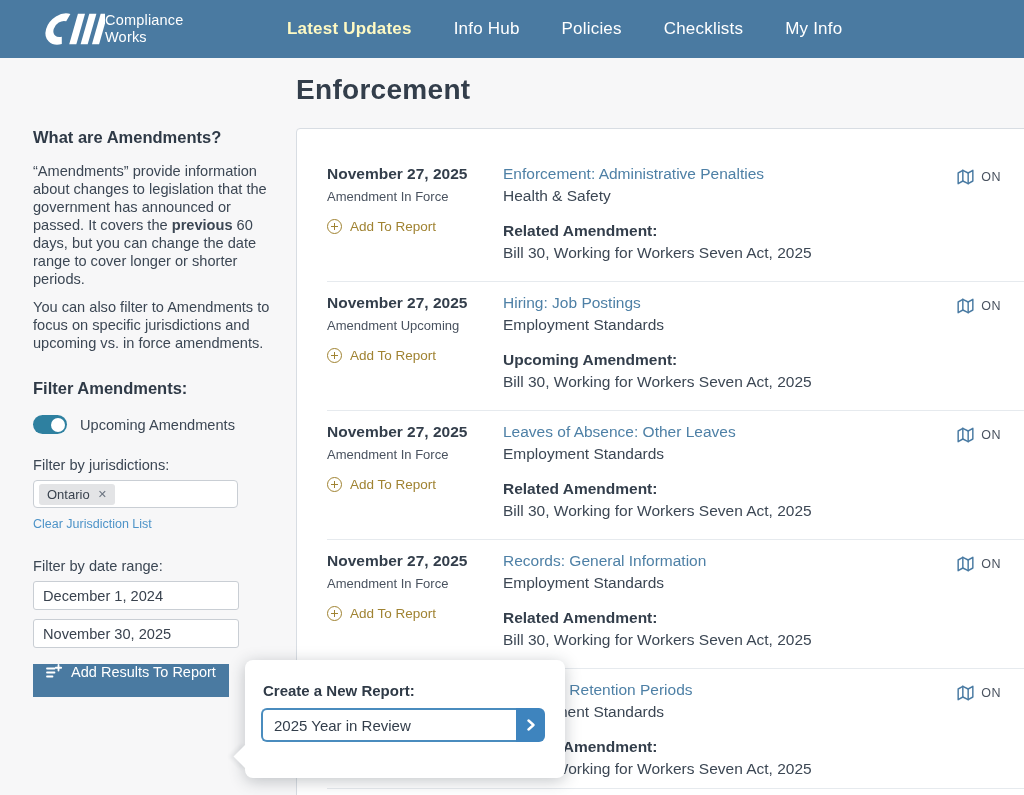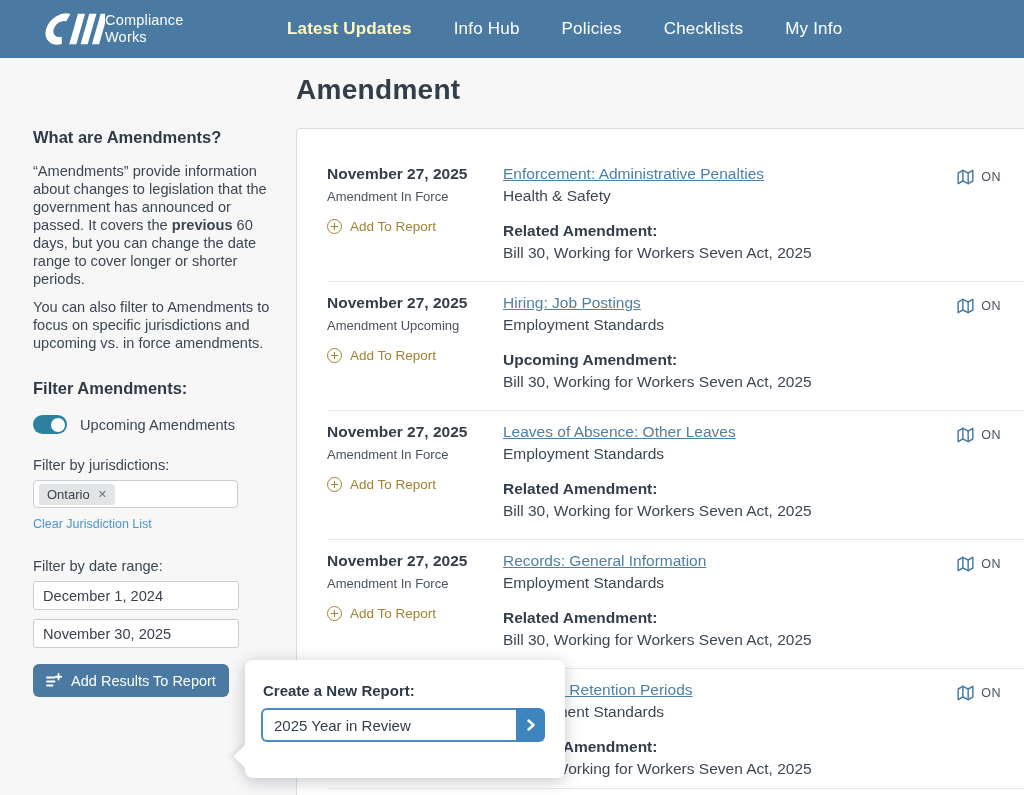--- a/index.html
+++ b/index.html
@@ -30,36 +30,36 @@
   .toggle { width:34px; height:19px; border-radius:10px; background:#2E80A0; position:relative; flex:none; }
   .toggle .knob { position:absolute; right:2.5px; top:2.5px; width:14px; height:14px; background:#fff; border-radius:50%; }
   .toggle-label { font-size:14.6px; }
   .field-label { font-size:14.6px; margin:23px 0 7px; }
   .field-label.dates { margin-top:27px; }
   .chip-input { width:205px; height:28px; background:#fff; border:1px solid #C9CED4; border-radius:4px; display:flex; align-items:center; padding:12px 5px; }
   .chip { background:#E3E4E6; border-radius:3px; font-size:13px; color:#39424E; padding:3px 8px; display:flex; gap:8px; align-items:center; cursor:default; }
   .chip-x { color:#6B7480; font-size:11px; cursor:pointer; }
   .clear-link { font-size:12.5px; color:#4D93C8; margin-top:9px; cursor:pointer; width:fit-content; }
   .date-input { display:block; width:206px; height:29px; border:1px solid #C9CED4; border-radius:3px; background:#fff; font:14.6px "Liberation Sans", sans-serif; color:#39424E; padding:4px 9px; margin-bottom:9px; }
-  .add-btn { margin-top:16px; width:196px; height:33px; background:#4A7AA1; color:#fff; border:none; border-radius:6px; font-family:"Liberation Sans", sans-serif; font-size:14.5px; display:flex; align-items:center; justify-content:center; gap:9px; cursor:pointer; }
+  .add-btn { margin-top:16px; width:196px; height:33px; background:#4A7AA1; color:#fff; border:none; border-radius:0; font-family:"Liberation Sans", sans-serif; font-size:14.5px; display:flex; justify-content:center; gap:9px; cursor:pointer; }
 
   
   .card { position:absolute; left:296px; top:128px; width:740px; height:700px; background:#fff; border:1px solid #D8DDE3; border-radius:4px; padding-top:24px; z-index:1; }
   .result-row { position:relative; height:129px; padding:12px 34px 0 30px; display:flex; }
   .result-row:last-child { height:120px; }
   .result-row::after { content:""; position:absolute; left:30px; right:0; bottom:0; height:1px; background:#E6EAEE; }
   .row-left { width:176px; flex:none; }
   .row-date { font-size:15.5px; font-weight:bold; color:#333E4B; }
   .row-status { font-size:13px; color:#49525F; margin-top:6px; }
   .add-report { display:flex; align-items:center; gap:8px; margin-top:15px; color:#A08332; font-size:13.5px; cursor:pointer; width:fit-content; }
   .plus-circle { width:15px; height:15px; border:1.5px solid #A08332; border-radius:50%; position:relative; flex:none; }
   .plus-circle::before { content:""; position:absolute; left:3px; right:3px; top:50%; height:1.5px; margin-top:-0.75px; background:#A08332; }
   .plus-circle::after  { content:""; position:absolute; top:3px; bottom:3px; left:50%; width:1.5px; margin-left:-0.75px; background:#A08332; }
   .row-mid { flex:1; min-width:0; }
-  .row-title { font-size:15.5px; color:#4E80A6; text-decoration:underline; cursor:pointer; width:fit-content; display:block; }
+  .row-title { font-size:15.5px; color:#4E80A6; cursor:pointer; width:fit-content; display:block; }
   .row-category { font-size:15.5px; margin-top:4px; color:#3C4754; }
   .row-related-label { font-size:15.5px; font-weight:bold; color:#333E4B; margin-top:17px; }
   .row-related-value { font-size:15.5px; margin-top:4px; color:#3C4754; }
   .row-badge { flex:none; display:flex; align-items:center; gap:6px; height:18px; margin-top:3px; }
   .badge-label { font-size:12.5px; color:#49525F; letter-spacing:.5px; }
 
   
   .popover { position:absolute; left:245px; top:660px; width:320px; height:118px; background:#fff; border-radius:8px; box-shadow:0 3px 16px rgba(40,50,60,.28); z-index:6; }
   .popover::before { content:""; position:absolute; left:-8px; bottom:13px; width:17px; height:17px; background:#fff; transform:rotate(45deg); box-shadow:-3px 3px 4px rgba(40,50,60,.08); }
   .popover-title { font-size:15px; font-weight:bold; color:#2F3A47; margin:22px 0 0 18px; }
@@ -89,21 +89,21 @@
   </div>
   <div class="nav">
     <span class="nav-item active">Latest Updates</span>
     <span class="nav-item">Info Hub</span>
     <span class="nav-item">Policies</span>
     <span class="nav-item">Checklists</span>
     <span class="nav-item">My Info</span>
   </div>
 </div>
 
-<div class="page-title">Amendment</div>
+<div class="page-title">Enforcement</div>
 
 <div class="sidebar">
   <div class="side-heading">What are Amendments?</div>
   <p class="side-p"><span>“Amendments” provide information about changes to legislation that the government has announced or passed. It covers the </span><b>previous</b><span> 60 days, but you can change the date range to cover longer or shorter periods.</span></p>
   <p class="side-p">You can also filter to Amendments to focus on specific jurisdictions and upcoming vs. in force amendments.</p>
 
   <div class="filter-heading">Filter Amendments:</div>
 
   <div class="toggle-row">
     <span class="toggle">

